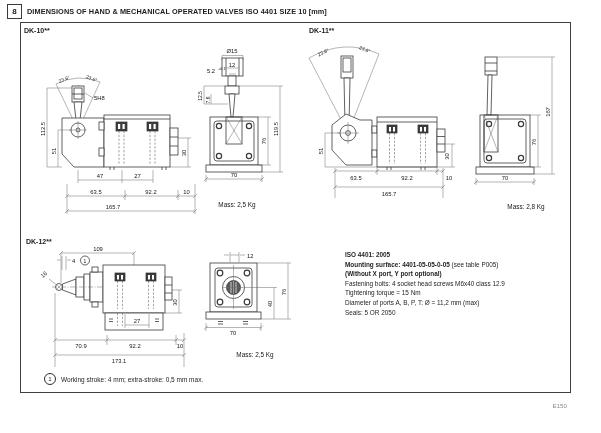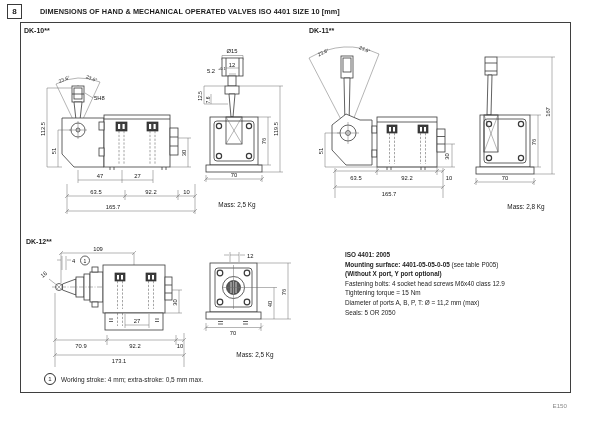--- a/index.html
+++ b/index.html
@@ -1,19 +1,19 @@
 <!DOCTYPE html>
 <html><head>
 <meta charset="utf-8">
 <style>
   html,body{margin:0;padding:0;background:#ececec;font-family:"Liberation Sans",sans-serif;}
   .page{position:relative;width:601px;height:433px;background:#ffffff;outline:1px solid #c9c9c9;overflow:hidden;}
   .hdr-badge{position:absolute;left:7px;top:4px;width:13px;height:13px;border:1px solid #3a3a3a;
     font-size:8px;font-weight:bold;color:#222;display:flex;align-items:center;justify-content:center;}
-  .hdr-title{position:absolute;left:27px;top:7px;font-size:7.3px;font-weight:bold;color:#1c1c1c;letter-spacing:.1px;margin-left:13px;}
+  .hdr-title{position:absolute;left:27px;top:7px;font-size:7.3px;font-weight:bold;color:#1c1c1c;letter-spacing:.1px;}
   .mainbox{position:absolute;left:20px;top:22px;width:549px;height:369px;border:1.2px solid #3f3f3f;background:#fff;}
   .sec-label{position:absolute;font-size:7px;font-weight:bold;color:#1c1c1c;}
   .panel{position:absolute;}
   svg{overflow:visible;}
   .s{stroke:#3a3a3a;stroke-width:.8;fill:none;}
   .sw{stroke:#3a3a3a;stroke-width:.8;fill:#ffffff;}
   .sq{stroke:#2e2e2e;stroke-width:.7;fill:#3d3d3d;}
   .t{stroke:#6a6a6a;stroke-width:.5;fill:none;}
   .dsh{stroke:#5a5a5a;stroke-width:.55;fill:none;stroke-dasharray:2.3 1.5;}
   .dd{stroke:#6a6a6a;stroke-width:.5;fill:none;stroke-dasharray:5 1.5 1 1.5;}

